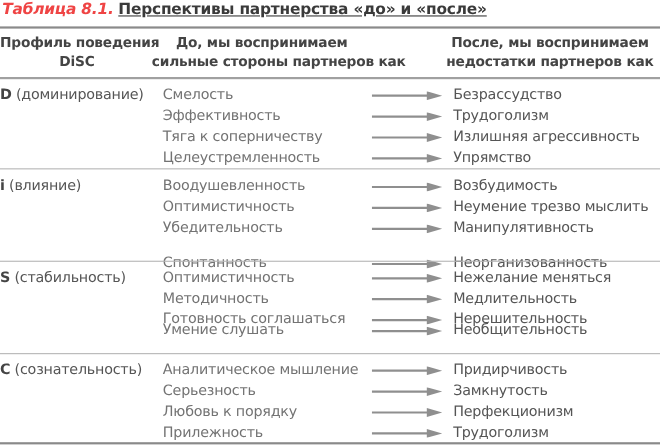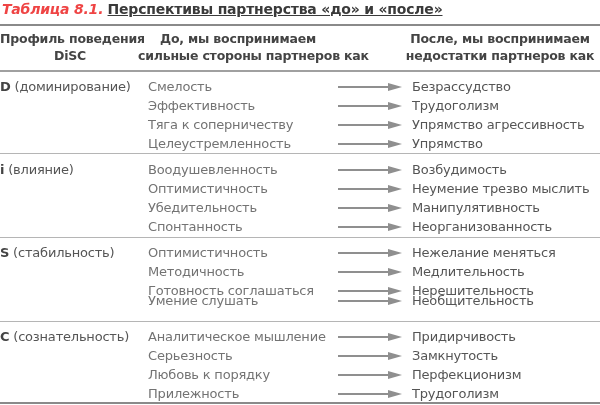--- a/index.html
+++ b/index.html
@@ -93,21 +93,21 @@
         <polygon points="50,0 64,4 50,8" fill="#8f8f8f"></polygon>
       </svg>
     <span class="after">Трудоголизм</span>
   </div>
   <div class="row" style="top:38px;">
     <span class="before">Тяга к соперничеству</span>
     <svg class="arrow" viewBox="0 0 64 8">
         <line x1="0" y1="4" x2="52" y2="4" stroke="#8f8f8f" stroke-width="2"></line>
         <polygon points="50,0 64,4 50,8" fill="#8f8f8f"></polygon>
       </svg>
-    <span class="after">Упрямство агрессивность</span>
+    <span class="after">Излишняя агрессивность</span>
   </div>
   <div class="row" style="top:57px;">
     <span class="before">Целеустремленность</span>
     <svg class="arrow" viewBox="0 0 64 8">
         <line x1="0" y1="4" x2="52" y2="4" stroke="#8f8f8f" stroke-width="2"></line>
         <polygon points="50,0 64,4 50,8" fill="#8f8f8f"></polygon>
       </svg>
     <span class="after">Упрямство</span>
   </div>
 </div>
@@ -136,21 +136,21 @@
     <span class="after">Неумение трезво мыслить</span>
   </div>
   <div class="row" style="top:38px;">
     <span class="before">Убедительность</span>
     <svg class="arrow" viewBox="0 0 64 8">
         <line x1="0" y1="4" x2="52" y2="4" stroke="#8f8f8f" stroke-width="2"></line>
         <polygon points="50,0 64,4 50,8" fill="#8f8f8f"></polygon>
       </svg>
     <span class="after">Манипулятивность</span>
   </div>
-  <div class="row" style="top:57px;">
+  <div class="row" style="top:70px;">
     <span class="before">Спонтанность</span>
     <svg class="arrow" viewBox="0 0 64 8">
         <line x1="0" y1="4" x2="52" y2="4" stroke="#8f8f8f" stroke-width="2"></line>
         <polygon points="50,0 64,4 50,8" fill="#8f8f8f"></polygon>
       </svg>
     <span class="after">Неорганизованность</span>
   </div>
 </div>
 
 <div class="rule-mid" style="top:237px;"></div>

